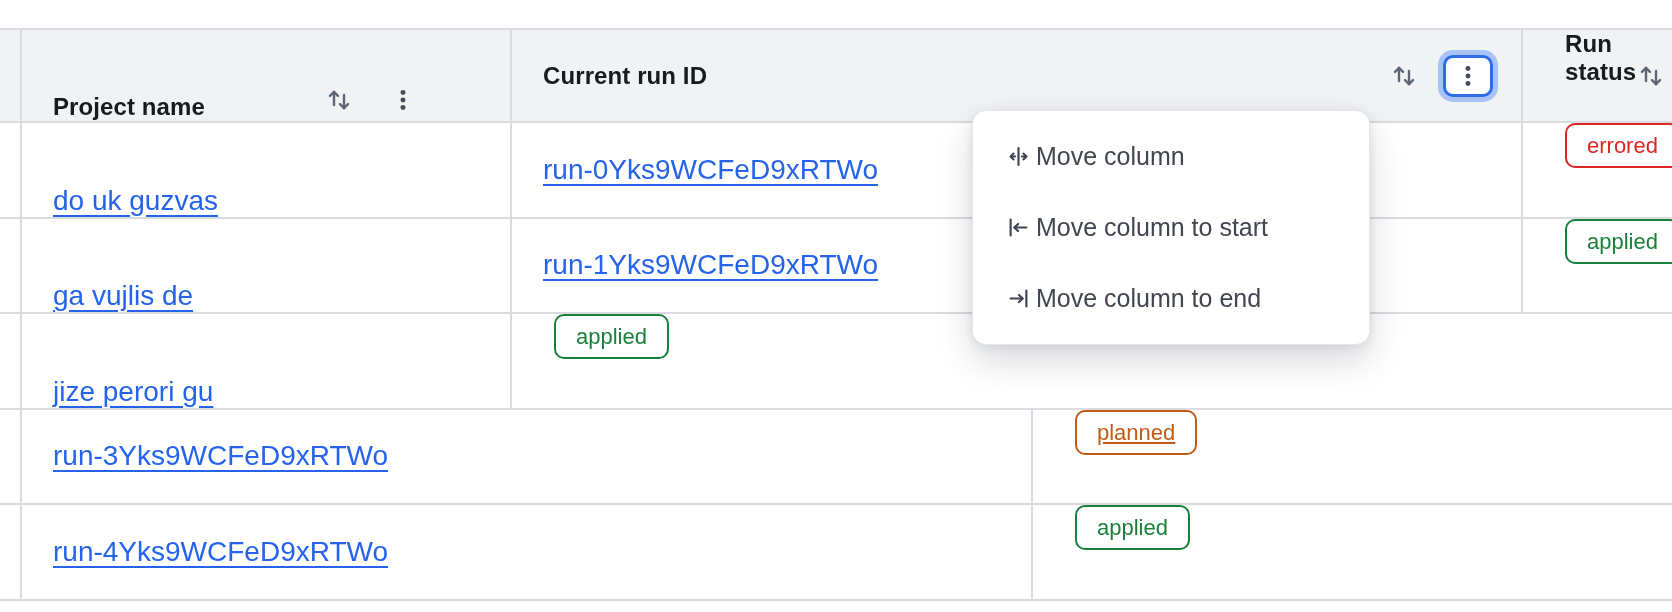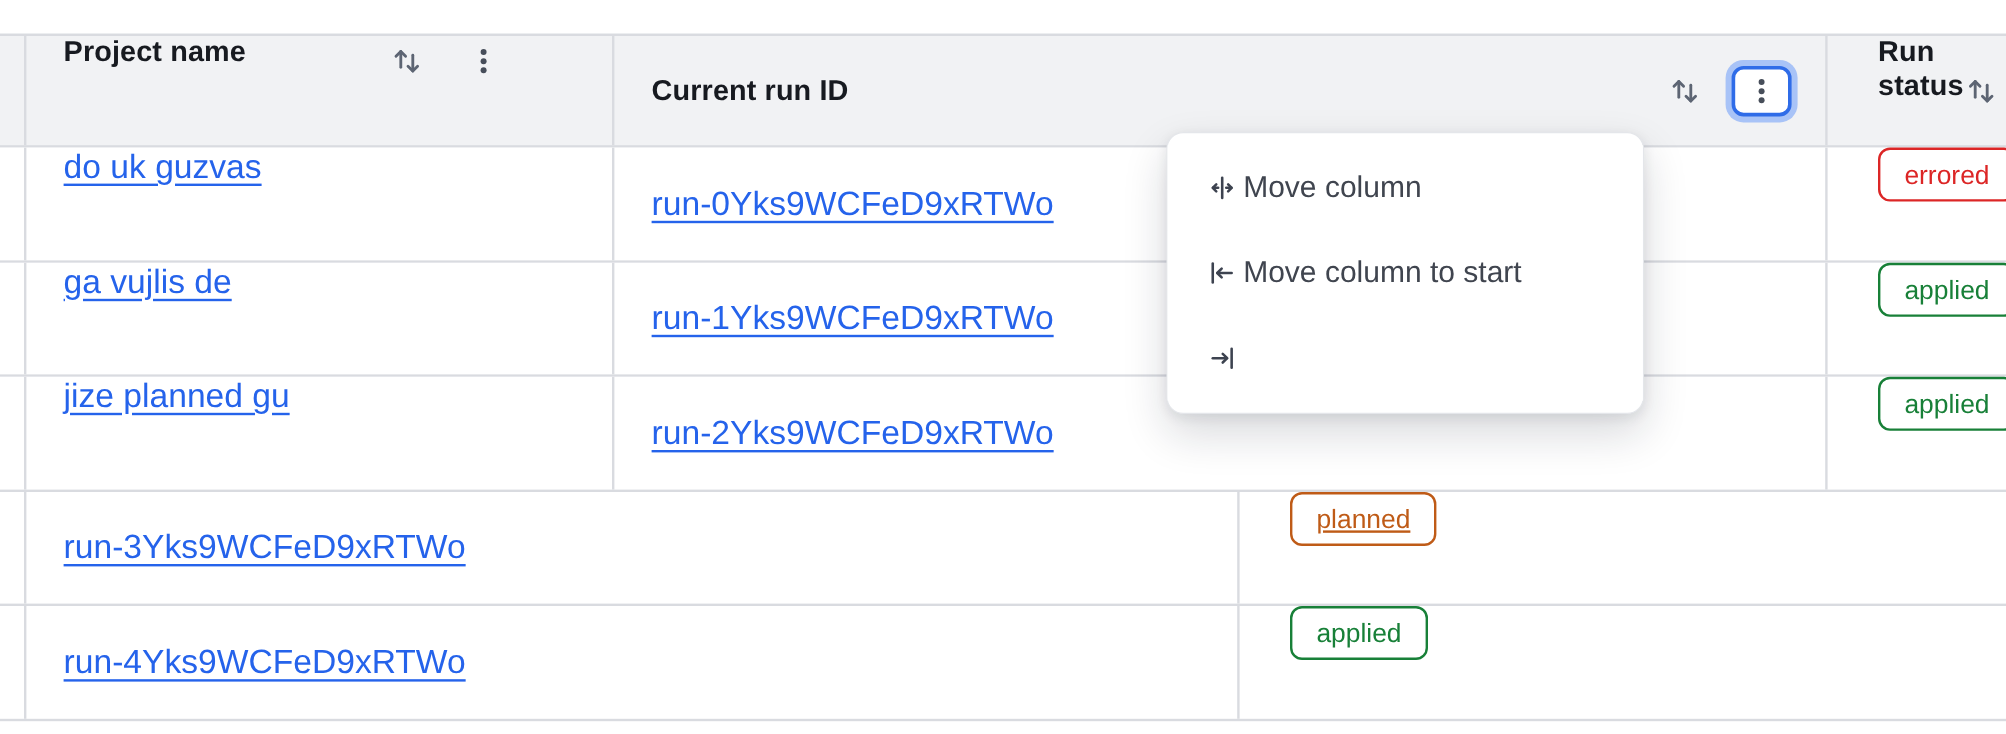--- a/index.html
+++ b/index.html
@@ -16,21 +16,21 @@
   body{font-family:"Liberation Sans","DejaVu Sans",sans-serif;}
   .page{position:relative;width:1672px;height:612px;background:#fff;overflow:hidden}
 
   .table{position:absolute;top:28px;left:0;right:0}
   .thead{display:flex;height:95px;background:var(--header-bg);
          border-top:2px solid var(--border);border-bottom:2px solid var(--border)}
   .trow{display:flex;height:95.5px;background:#fff;border-bottom:2px solid var(--border)}
 
   .col-a{width:22px;border-right:2px solid var(--border);flex:none}
   .col-b{width:490px;border-right:2px solid var(--border);flex:none;
-         display:flex;align-items:flex-start;padding-left:31px}
+         display:flex;align-items:flex-end;padding-left:31px}
   .col-c{width:1011px;border-right:2px solid var(--border);flex:none;
          display:flex;align-items:center;padding-left:31px}
   .col-d{flex:1;display:flex;padding-left:42px}
 
   .th-label{font-size:24px;font-weight:700;color:var(--header-text);letter-spacing:.1px}
   .icon-group{margin-left:auto;display:flex;align-items:center}
   .col-b .icon-group{padding-right:82px;gap:24px}
   .col-c .icon-group{padding-right:28px;gap:24px}
   .col-d .icon-group{padding-right:28px}
 
@@ -144,24 +144,21 @@
         <a class="cell-link" href="#">run-1Yks9WCFeD9xRTWo</a>
       </div>
       <div class="col-d">
         <span class="status-badge" style="color: rgb(24, 128, 56);">applied</span>
       </div>
     </div>
 
     <div class="trow">
       <div class="col-a"></div>
       <div class="col-b">
-        <a class="cell-link" href="#">jize planned gu</a>
-      </div>
-      <div class="col-c">
-        <a class="cell-link" href="#">run-2Yks9WCFeD9xRTWo</a>
+        <a class="cell-link" href="#">jize perori gu</a>
       </div>
       <div class="col-d">
         <span class="status-badge" style="color: rgb(24, 128, 56);">applied</span>
       </div>
     </div>
 
     <div class="trow">
       <div class="col-a"></div>
       <div class="col-c">
         <a class="cell-link" href="#">run-3Yks9WCFeD9xRTWo</a>
@@ -201,16 +198,17 @@
           <path d="M11.6 8.8 L8.3 12 L11.6 15.2"></path>
       </svg>
       <span>Move column to start</span>
     </div>
     <div class="menu-item">
       <svg width="27" height="27" viewBox="0 0 24 24" fill="none" stroke="#3d4350" stroke-width="1.9" stroke-linecap="round" stroke-linejoin="round">
         <path d="M19 5 V19"></path>
         <path d="M5 12 H15.4"></path>
           <path d="M12.4 8.8 L15.7 12 L12.4 15.2"></path>
       </svg>
+      <span>Move column to end</span>
     </div>
   </div>
 
 </div>
 
 </body></html>

